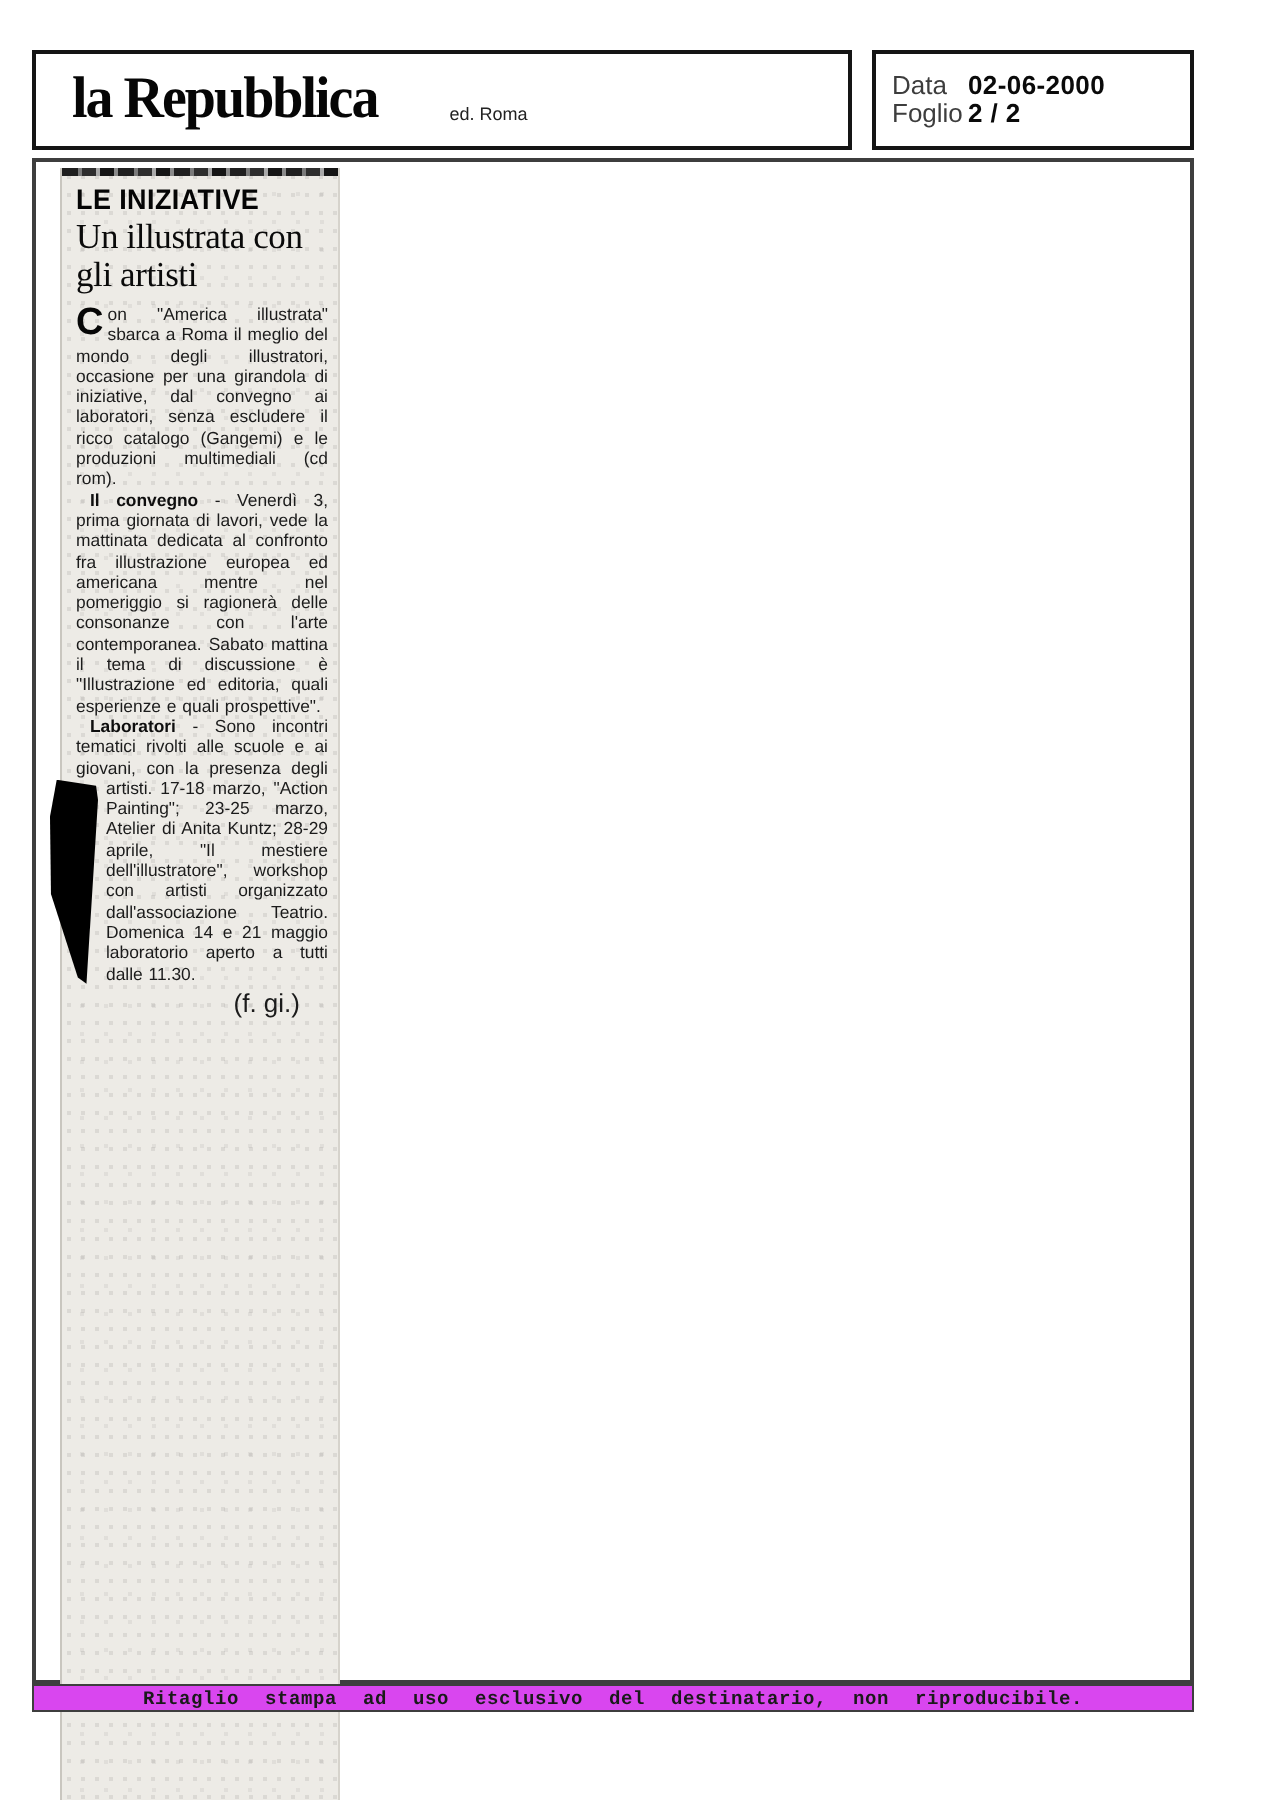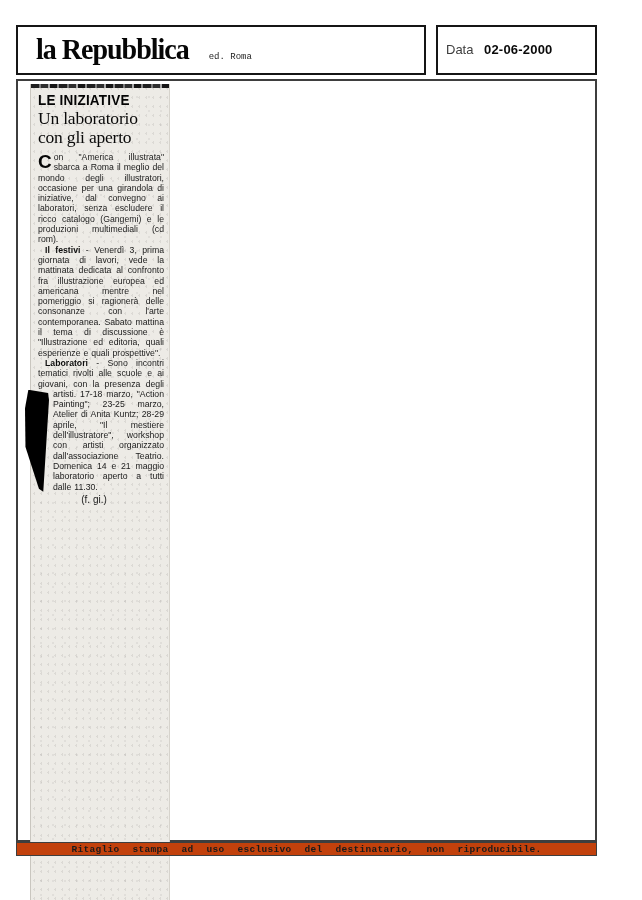--- a/index.html
+++ b/index.html
@@ -13,40 +13,40 @@
     position:absolute;left:16px;top:25px;width:410px;height:50px;
     border:2px solid #151515;background:#fff;box-sizing:border-box;
     display:flex;align-items:center;
   }
   .logo{
     font-family:"Liberation Serif",serif;font-weight:700;
     font-size:28px;letter-spacing:-1px;color:#060606;
     margin-left:18px;line-height:1;transform:scaleY(1.05);
   }
   .edition{
-    font-family:Liberation Mono, monospace;font-size:9px;color:#222;
-    margin-left:20px;margin-top:14px;
+    font-family:Liberation Sans, sans-serif;font-size:9px;color:#222;
+    margin-left:36px;margin-top:14px;
   }
   .meta-box{
     position:absolute;left:436px;top:25px;width:161px;height:50px;
     border:2px solid #151515;background:#fff;box-sizing:border-box;
     display:flex;flex-direction:column;justify-content:center;
     padding:2px 0 2px 8px;
   }
   .meta-row{display:flex;align-items:baseline;line-height:14px;}
   .meta-label{font-size:13px;color:#3d3d3d;width:38px;flex:none;}
   .meta-value{font-size:13px;font-weight:700;color:#0a0a0a;letter-spacing:0.2px;}
   
   .content-box{
     position:absolute;left:16px;top:79px;width:581px;height:763px;
     border:2px solid #3e3e3e;background:#fff;box-sizing:border-box;
   }
   .footer-strip{
     position:absolute;left:16px;top:842px;width:581px;height:14px;
-    border:1px solid #3e3e3e;background:#c2410c;box-sizing:border-box;
+    border:1px solid #3e3e3e;background:#d946ef;box-sizing:border-box;
     display:flex;align-items:center;justify-content:center;
   }
   .footer-strip span{
     font-family:"Liberation Mono",monospace;font-size:9.5px;font-weight:700;
     color:#1a1a1a;word-spacing:7px;letter-spacing:0.3px;white-space:nowrap;
   }
   
   .clipping{
     position:absolute;left:30px;top:84px;width:140px;height:864px;
     background-color:#edebe6;
@@ -81,47 +81,51 @@
     float:left;font-size:19px;line-height:17px;font-weight:800;color:#060606;
     padding:1px 2px 0 0;
   }
   .lead{font-weight:700;color:#0e0e0e;}
   .ink-blot{
     float:left;width:24px;height:102px;margin:1px 4px 0 -13px;
     background:#000;position:relative;
     clip-path:polygon(14% 0%, 96% 3%, 100% 10%, 76% 100%, 58% 97%, 2% 56%, 0% 18%);
   }
   .signature{
-    font-size:10px;color:#1b1b1b;text-align:center;padding-right:14px;margin-top:2px;
+    font-size:13px;color:#1b1b1b;text-align:right;padding-right:14px;margin-top:2px;
   }
 </style>
 </head>
 <body>
 
 <div class="logo-box">
   <span class="logo">la Repubblica</span>
   <span class="edition">ed. Roma</span>
 </div>
 
 <div class="meta-box">
   <div class="meta-row">
     <span class="meta-label">Data</span>
     <span class="meta-value">02-06-2000</span>
   </div>
+  <div class="meta-row">
+    <span class="meta-label">Foglio</span>
+    <span class="meta-value">2 / 2</span>
+  </div>
 </div>
 
 <div class="content-box"></div>
 
 <div class="clipping">
   <div class="torn-edge"></div>
   <div class="kicker">LE INIZIATIVE</div>
-  <div class="headline">Un laboratorio con gli aperto</div>
+  <div class="headline">Un illustrata con gli artisti</div>
   <div id="article-body">
       <p class="body-p first"><span class="dropcap">C</span>on "America illustrata" sbarca a Roma il meglio del mondo degli illustratori, occasione per una girandola di iniziative, dal convegno ai laboratori, senza escludere il ricco catalogo (Gangemi) e le produzioni multimediali (cd rom).</p>
-      <p class="body-p"><b class="lead">Il festivi </b>- Venerdì 3, prima giornata di lavori, vede la mattinata dedicata al confronto fra illustrazione europea ed americana mentre nel pomeriggio si ragionerà delle consonanze con l'arte contemporanea. Sabato mattina il tema di discussione è "Illustrazione ed editoria, quali esperienze e quali prospettive".</p>
+      <p class="body-p"><b class="lead">Il convegno </b>- Venerdì 3, prima giornata di lavori, vede la mattinata dedicata al confronto fra illustrazione europea ed americana mentre nel pomeriggio si ragionerà delle consonanze con l'arte contemporanea. Sabato mattina il tema di discussione è "Illustrazione ed editoria, quali esperienze e quali prospettive".</p>
       <p class="body-p"><b class="lead">Laboratori </b>- Sono incontri tematici rivolti alle scuole e ai giovani, con la presenza degli artisti. 17-<span class="ink-blot"></span>18 marzo, "Action Painting"; 23-25 marzo, Atelier di Anita Kuntz; 28-29 aprile, "Il mestiere dell'illustratore", workshop con artisti organizzato dall'associazione Teatrio. Domenica 14 e 21 maggio laboratorio aperto a tutti dalle 11.30.</p>
     </div>
   <div class="signature">(f. gi.)</div>
 </div>
 
 <div class="footer-strip">
   <span>Ritaglio stampa ad uso esclusivo del destinatario, non riproducibile.</span>
 </div>
 
 </body></html>

